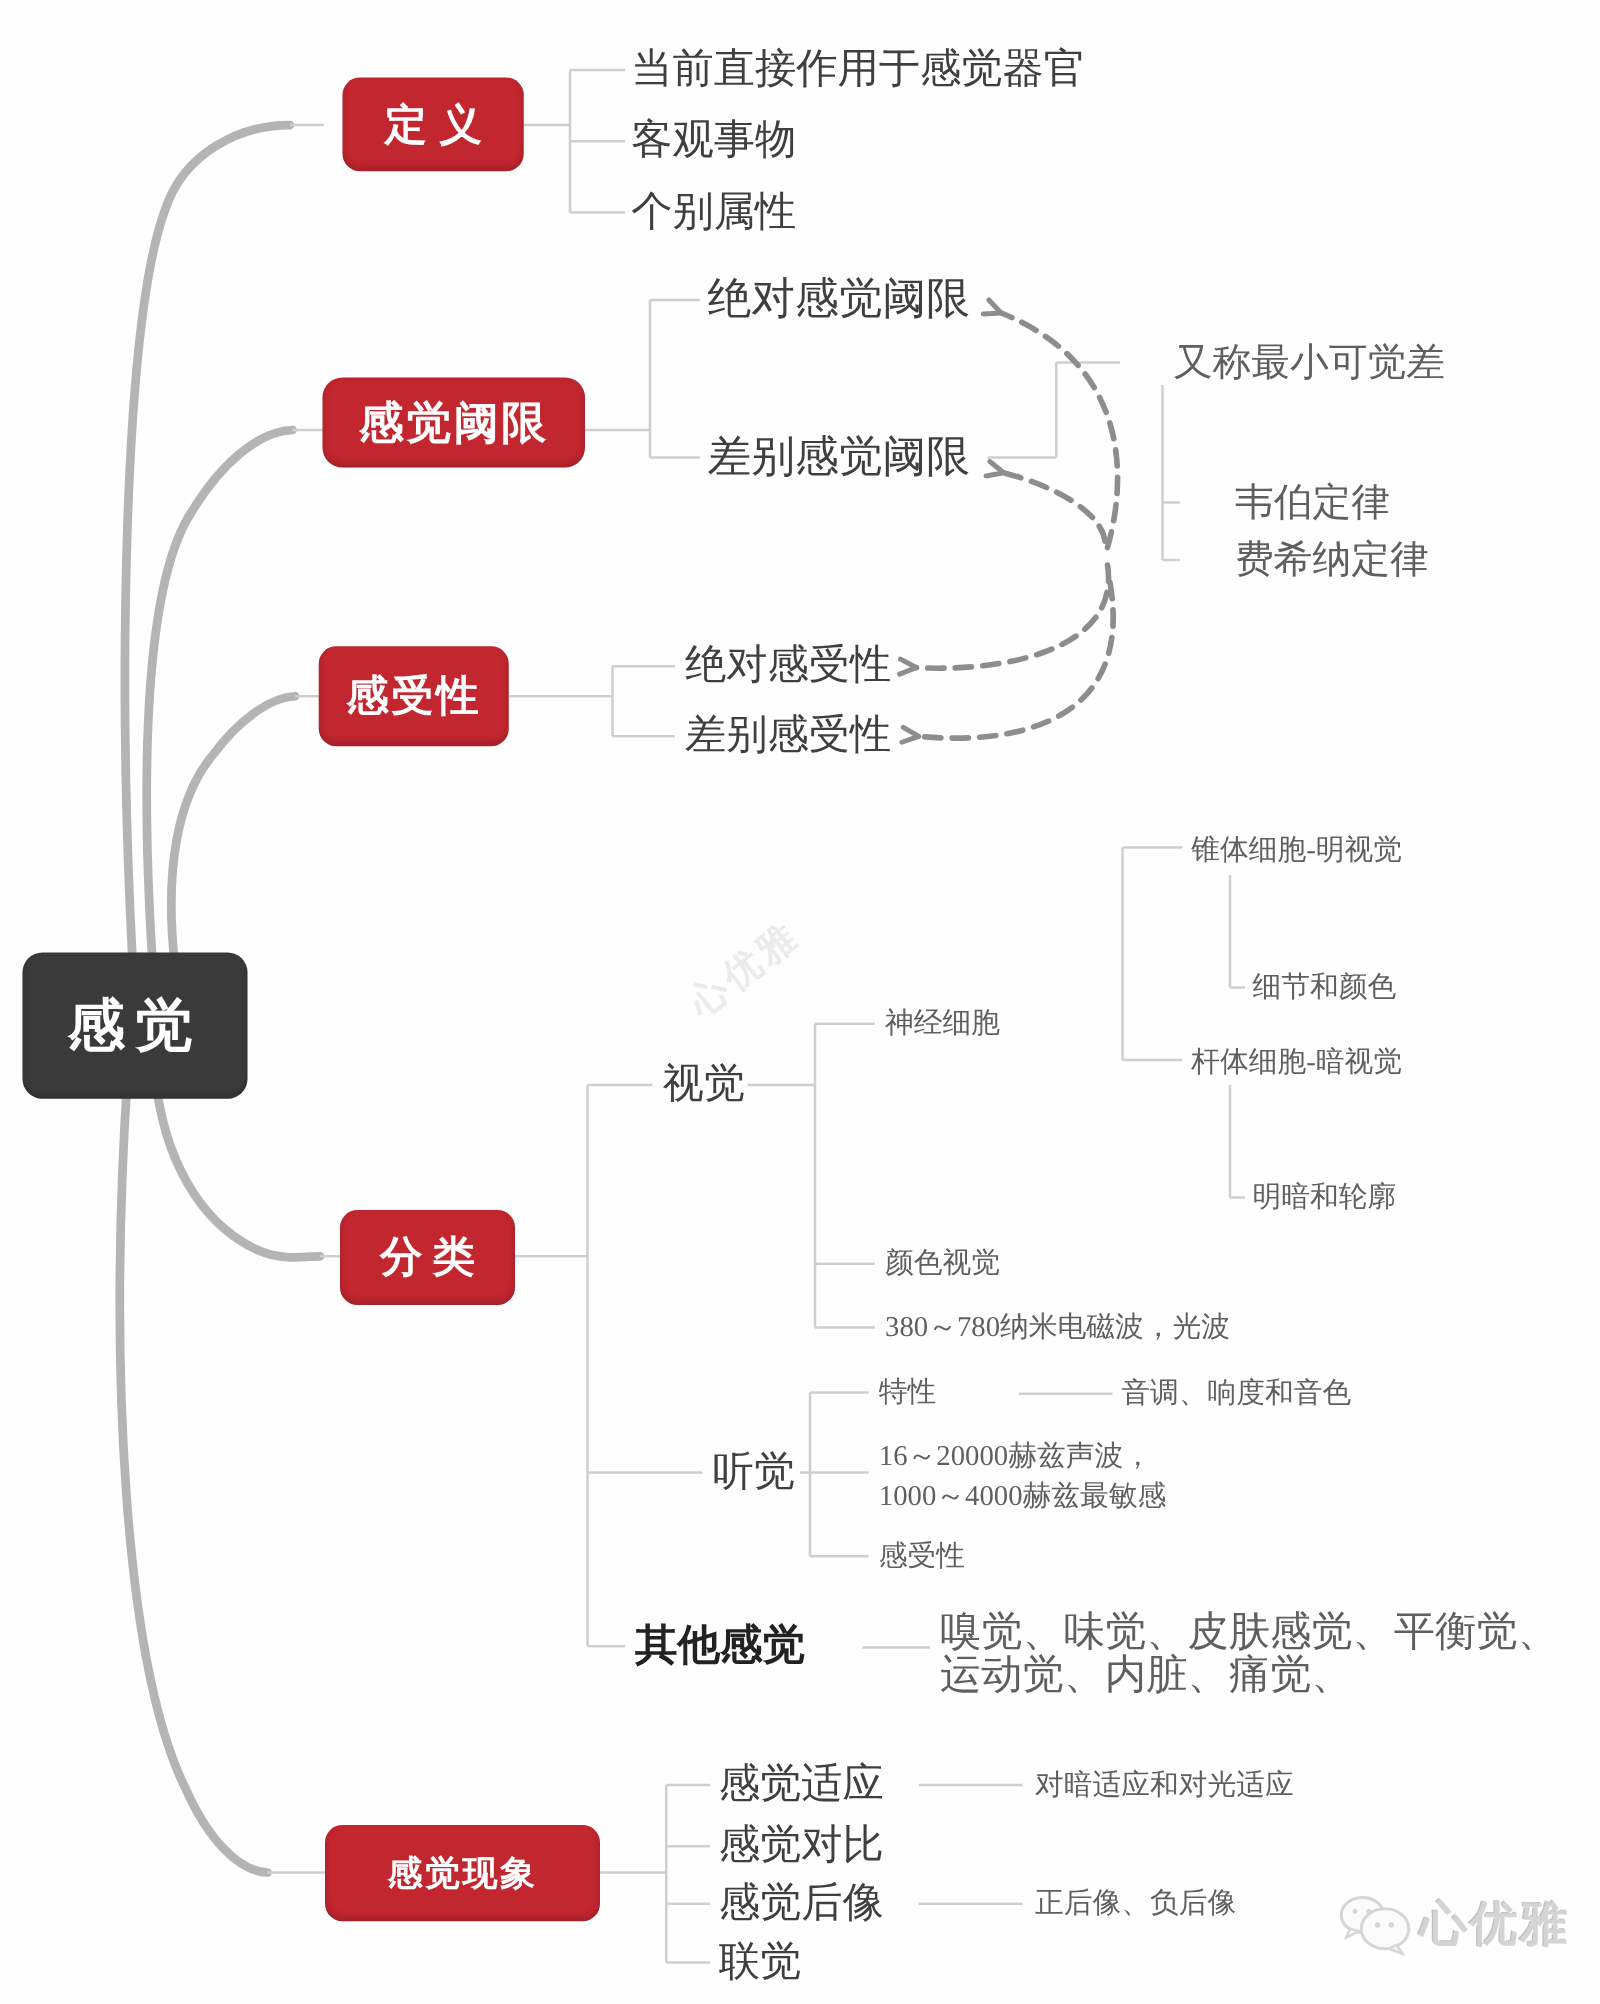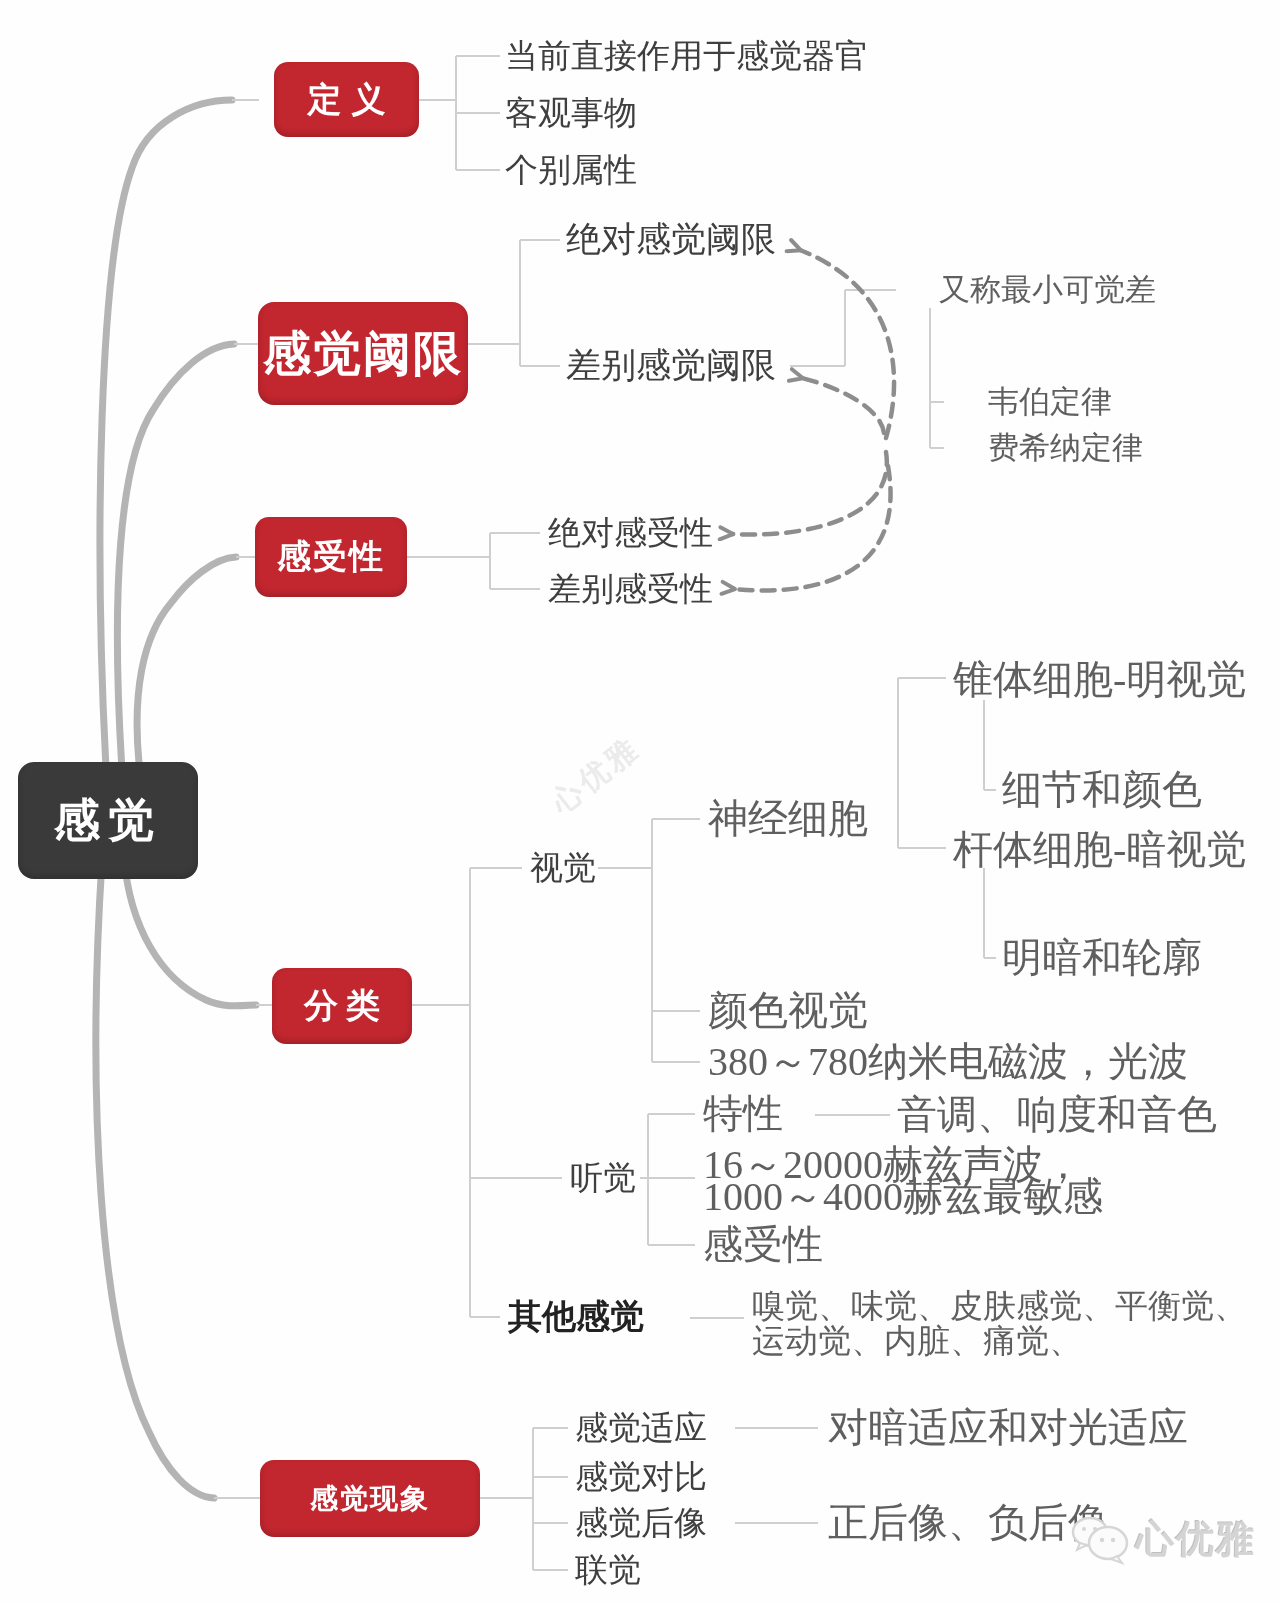--- a/index.html
+++ b/index.html
@@ -23,21 +23,21 @@
   .label{
     position:absolute;white-space:nowrap;line-height:1.05;
     transform:translateY(-50%);
   }
   .t-dark{color:#3f3f3f;}
   .t-gray{color:#5f5f5f;}
   .t-darkest{color:#222222;font-weight:bold;}
   .s35{font-size:35px;}
   .s34{font-size:34px;}
   .s33{font-size:33px;}
-  .s32{font-size:40px;}
+  .s32{font-size:23px;}
   .s31{font-size:31px;margin-left:36px;}
   
   .wm-center{
     position:absolute;left:545px;top:755px;
     transform:rotate(-38deg);font-size:30px;color:rgba(120,120,120,0.14);
     letter-spacing:4px;font-weight:bold;
   }
   .wm-footer{
     position:absolute;left:1068px;top:1492px;width:200px;height:95px;
     display:flex;align-items:center;color:#d2d2d2;
@@ -105,21 +105,21 @@
       <span>感觉</span>
     </div>
 
     <div class="box red" style="left:258px;top:62px;width:145px;height:75px;border-radius:14px;font-size:34px;letter-spacing:10px;padding-left:10px;margin-left:16px;">
       <span>定义</span>
     </div>
     <div class="label t-dark s33" style="left:505px;top:56px;">当前直接作用于感觉器官</div>
     <div class="label t-dark s33" style="left:505px;top:113px;">客观事物</div>
     <div class="label t-dark s33" style="left:505px;top:170px;">个别属性</div>
 
-    <div class="box red" style="left:258px;top:302px;width:210px;height:103px;border-radius:16px;font-size:48px;letter-spacing:2px;font-family:Liberation Serif, serif;">
+    <div class="box red" style="left:258px;top:302px;width:210px;height:72px;border-radius:16px;font-size:36px;letter-spacing:2px;font-family:Liberation Serif, serif;">
       <span>感觉阈限</span>
     </div>
     <div class="label t-dark s35" style="left:566px;top:240px;">绝对感觉阈限</div>
     <div class="label t-dark s35" style="left:566px;top:366px;">差别感觉阈限</div>
     <div class="label t-gray s31" style="left:903px;top:290px;">又称最小可觉差</div>
     <div class="label t-gray s31" style="left:952px;top:402px;">韦伯定律</div>
     <div class="label t-gray s31" style="left:952px;top:448px;">费希纳定律</div>
 
     <div class="box red" style="left:255px;top:517px;width:152px;height:80px;border-radius:14px;font-size:34px;letter-spacing:2px;">
       <span>感受性</span>

